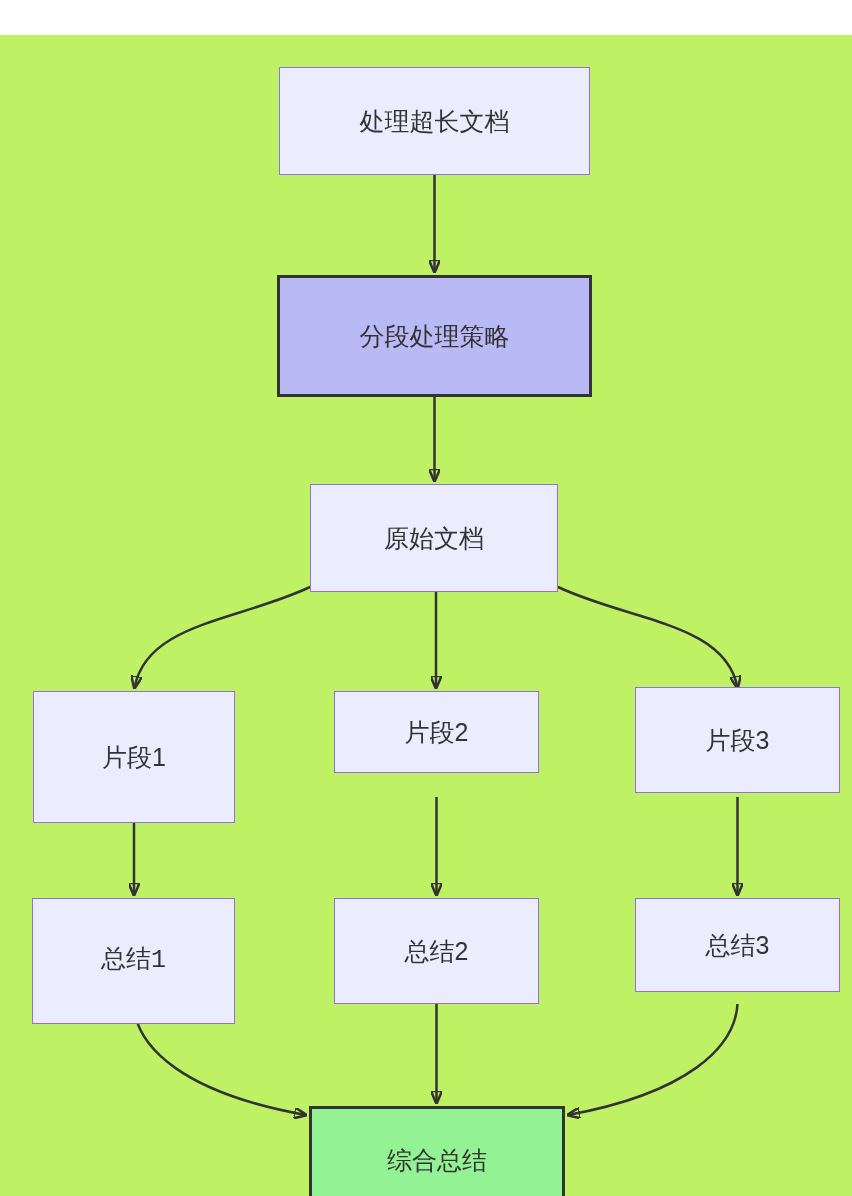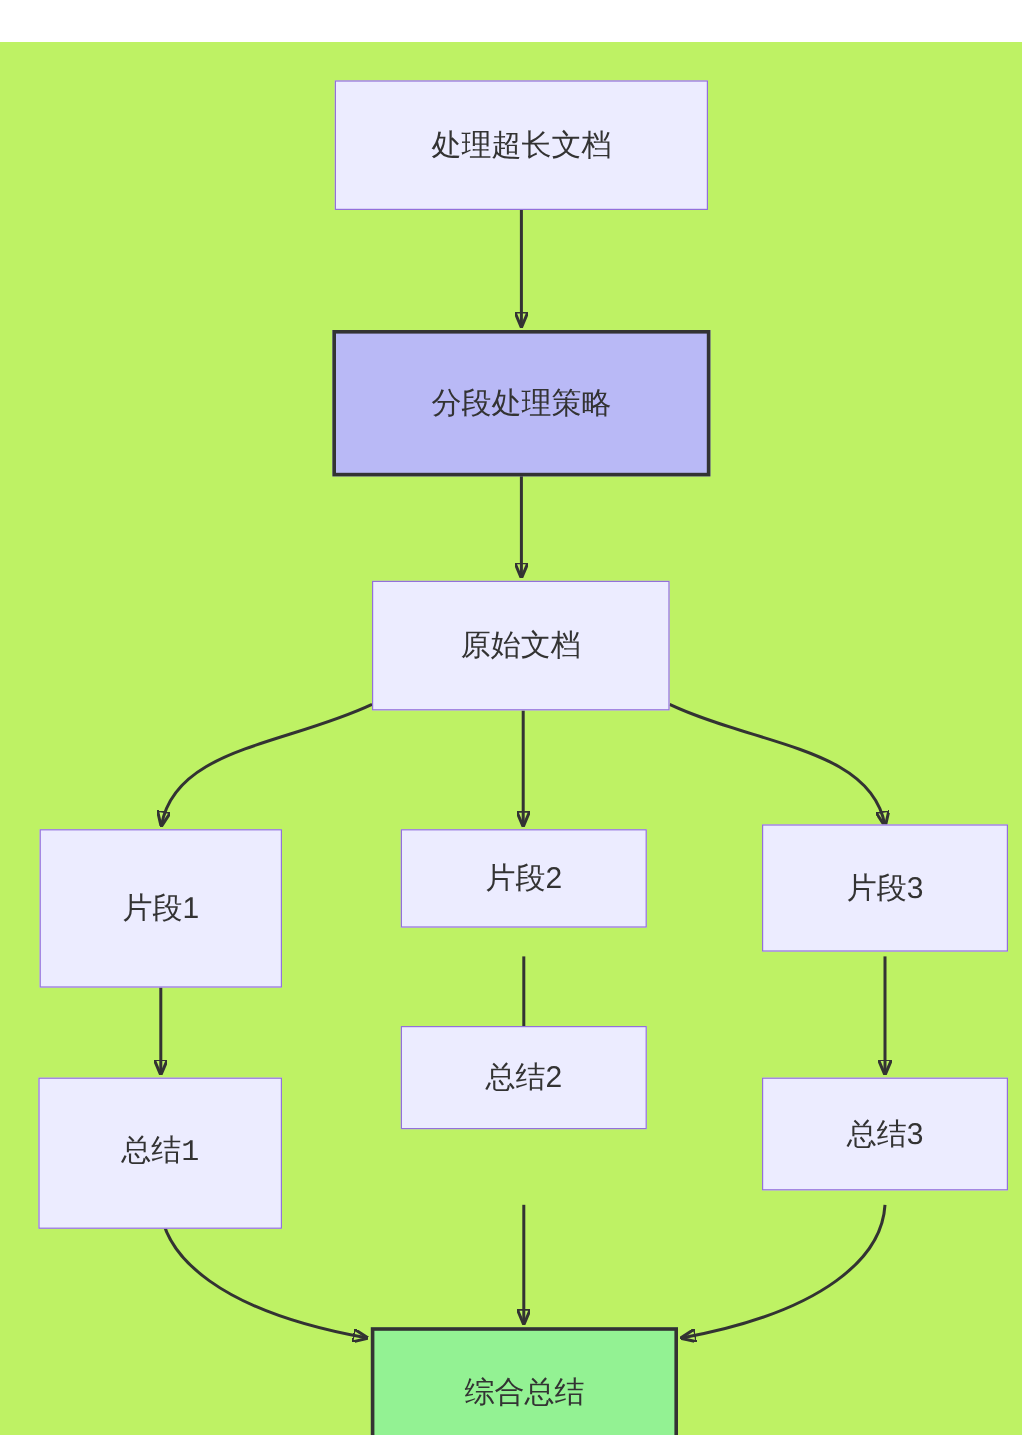--- a/index.html
+++ b/index.html
@@ -51,21 +51,21 @@
     border: 3.5px solid #333333;
   }
   
   .n-a  { left: 279px; top: 32px;   width: 311px; height: 108px; }
   .n-b  { left: 277px; top: 240px;  width: 315px; height: 122px; justify-content: center; }
   .n-c  { left: 310px; top: 449px;  width: 248px; height: 108px; }
   .n-d1 { left: 33px;  top: 656px;  width: 202px; height: 132px; }
   .n-d2 { left: 334px; top: 656px;  width: 205px; height: 82px; }
   .n-d3 { left: 635px; top: 652px;  width: 205px; height: 106px; }
   .n-s1 { left: 32px;  top: 863px;  width: 203px; height: 126px; font-family: Liberation Mono, monospace; }
-  .n-s2 { left: 334px; top: 820px;  width: 205px; height: 86px; }
+  .n-s2 { left: 334px; top: 863px;  width: 205px; height: 106px; }
   .n-s3 { left: 635px; top: 863px;  width: 205px; height: 94px; }
   .n-z  { left: 309px; top: 1071px; width: 256px; height: 108px; }
 </style>
 </head>
 <body>
 
 <div class="canvas">
 
   <svg class="edges" viewBox="0 0 852 1196" xmlns="http://www.w3.org/2000/svg">
     <defs>

